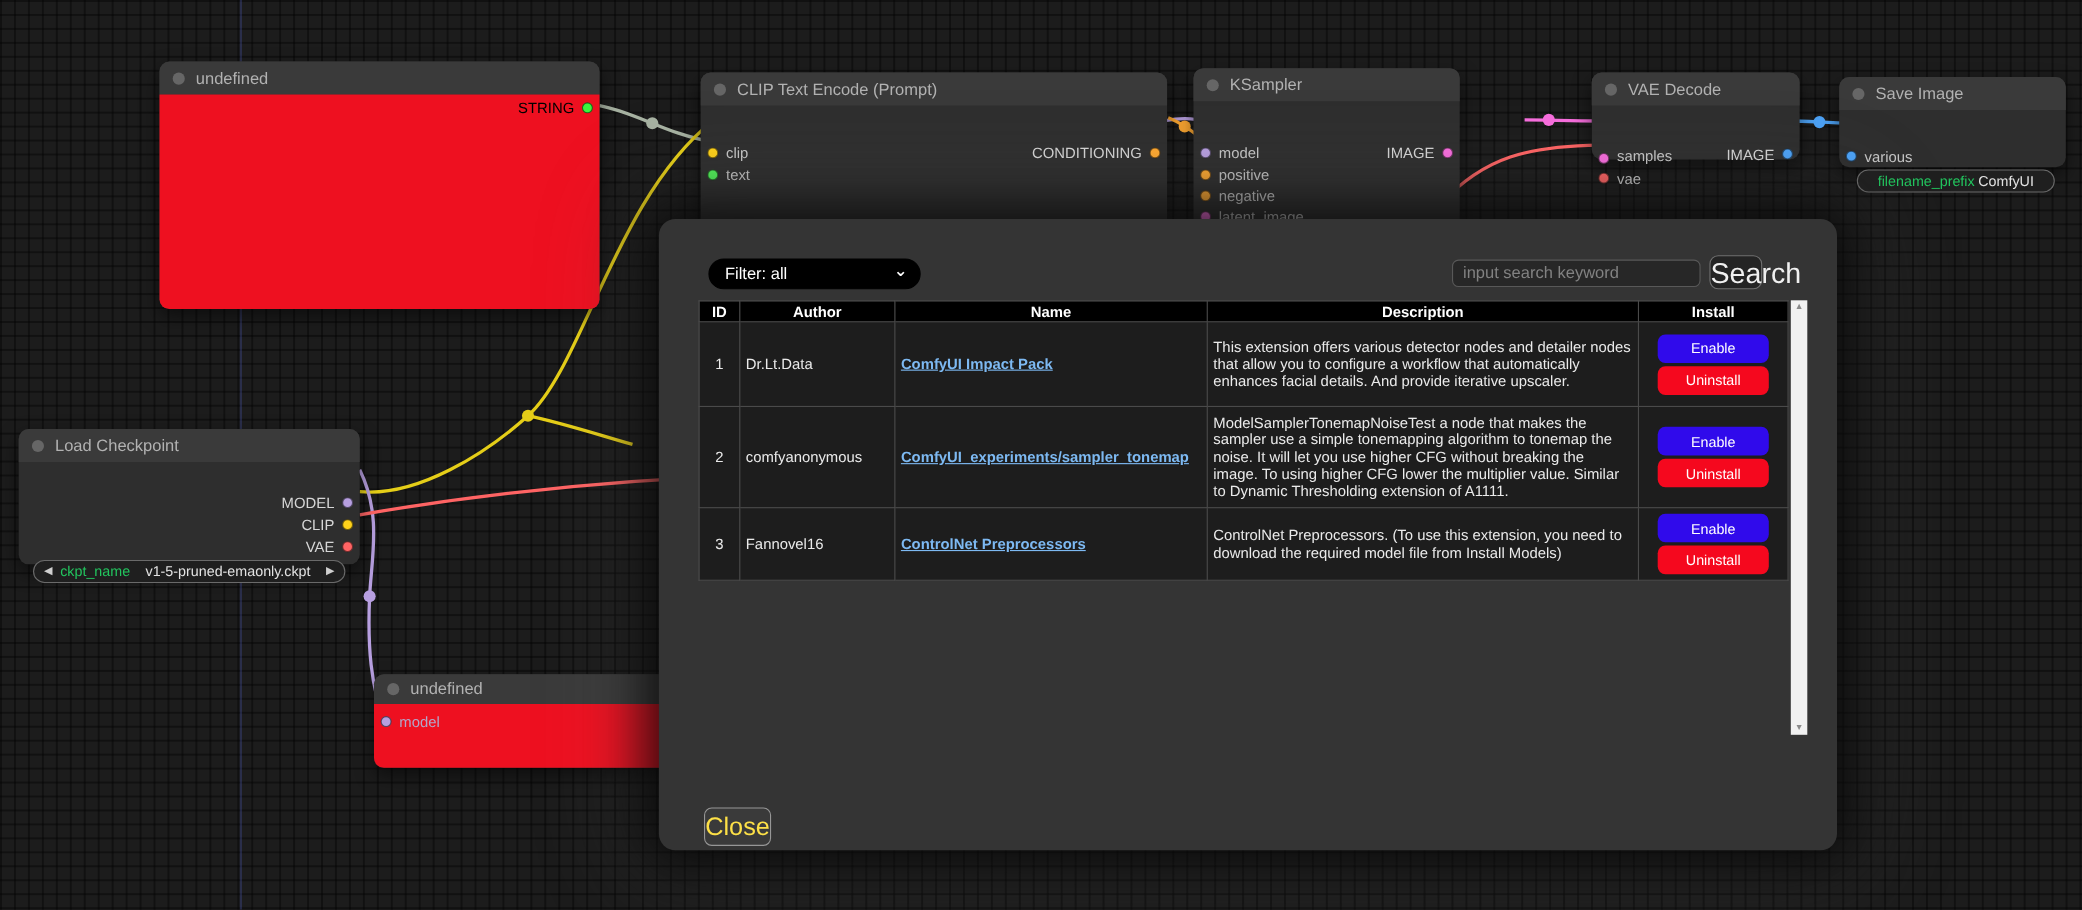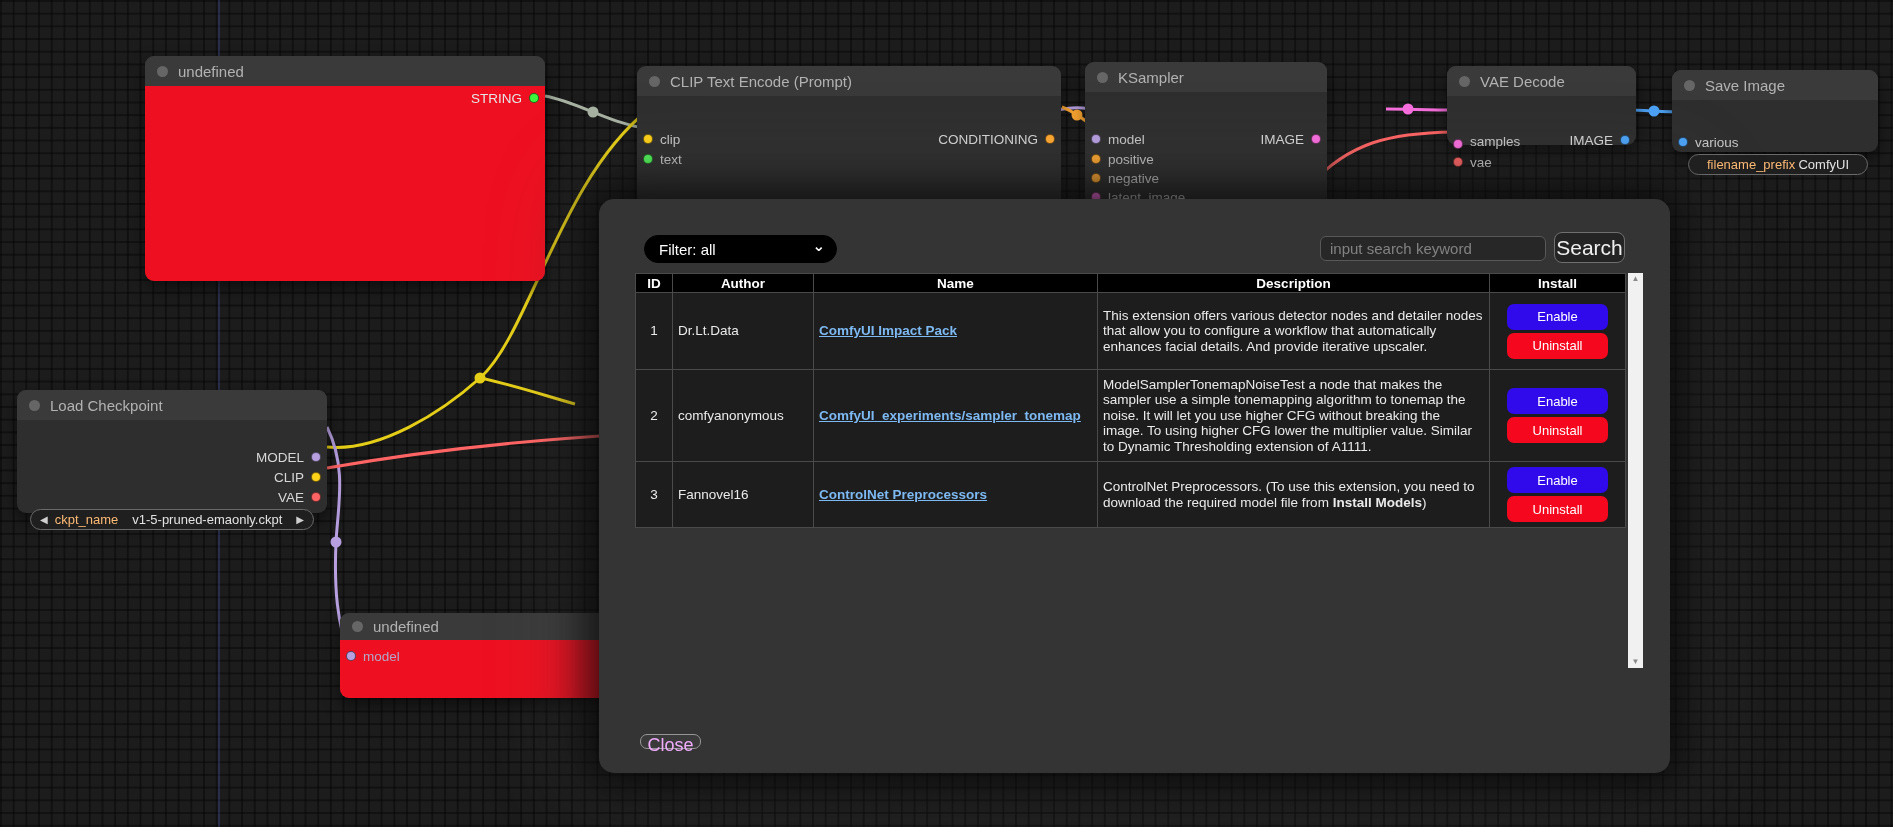--- a/index.html
+++ b/index.html
@@ -22,46 +22,46 @@
   .node { position:absolute; z-index:2; border-radius:9px; background:#2e2e2e; box-shadow:0 7px 16px rgba(0,0,0,0.5); font-size:14px; }
   .node-title { height:30px; background:#3a3a3a; border-radius:9px 9px 0 0; display:flex; align-items:center; gap:10px; padding:0 12px; color:#b2b2b2; font-size:15px; }
   .title-dot { width:11px; height:11px; border-radius:50%; background:#666; flex:0 0 auto; }
   .node-body { position:relative; }
   .node-body.red { background:var(--node_error); border-radius:0 0 9px 9px; }
   .slot { position:absolute; display:flex; align-items:center; gap:7px; height:18px; font-size:13.5px; color:#c6c6c6; }
   .slot.in  { left:6px; }
   .slot.out { right:6px; flex-direction:row-reverse; color:#d6d6d6; }
   .slot-dot { width:10px; height:10px; border-radius:50%; border:1px solid rgba(0,0,0,0.55); flex:0 0 auto; }
   .widget { position:absolute; height:21px; border:1px solid #6a6a6a; border-radius:11px; background:#1f1f1f; display:flex; align-items:center; justify-content:space-between; padding:0 9px; font-size:13px; color:#bfbfbf; }
-  .widget .w-label { color:#fdba74; }
+  .widget .w-label { color:#22c55e; }
   .widget .w-value { color:#e2e2e2; }
   .widget .w-arrow { color:#cfcfcf; font-size:10px; }
   .widget .w-left { display:flex; align-items:center; gap:7px; }
 
   .red-slot-label { color:#b3a6c9; }
-  .string-label { color:#e5e5e5;margin-left:12px; }
+  .string-label { color:#000000;margin-left:12px; }
 
   
   .dialog { position:absolute; left:559px; top:199px; width:1071px; height:574px; background:#343434; border-radius:15px; z-index:10; box-shadow:0 0 46px 14px rgba(0,0,0,0.75), 0 0 90px 30px rgba(110,110,110,0.18);margin-left:40px; }
   .filter-wrap { position:absolute; left:45px; top:36px; width:193px; height:28px; }
   select.filter { width:100%; height:100%; appearance:none; -webkit-appearance:none; background:#000; color:#fff; border:1px solid #000; border-radius:14px; padding:0 14px; font-size:15px; font-family:inherit; }
   .filter-chevron { position:absolute; right:12px; top:2px; color:#fff; font-size:15px; font-weight:bold; pointer-events:none; }
   input.search { position:absolute; left:721px; top:37px; width:226px; height:25px; background:#272727; border:1.5px solid #585858; border-radius:6px; color:#ddd; font-size:15px; padding:0 9px; font-family:inherit; }
   input.search::placeholder { color:#828282; }
-  .btn-search { position:absolute; left:955px; top:33px; width:71px; height:31px; background:#242424; color:#f0f0f0; border:1.5px solid #6f6f6f; border-radius:8px; font-size:21px; font-family:inherit; cursor:pointer; }
-  .btn-close { position:absolute; left:41px; top:535px; width:61px; height:15px; background:#3a3a3a; color:#f0abfc; border:1.5px solid #969696; border-radius:7px; font-size:18px; font-family:inherit; cursor:pointer; }
+  .btn-search { position:absolute; left:955px; top:33px; width:48px; height:31px; background:#242424; color:#f0f0f0; border:1.5px solid #6f6f6f; border-radius:8px; font-size:26px; font-family:inherit; cursor:pointer; }
+  .btn-close { position:absolute; left:41px; top:535px; width:61px; height:35px; background:#3a3a3a; color:#fde047; border:1.5px solid #969696; border-radius:7px; font-size:23px; font-family:inherit; cursor:pointer; }
 
   .grid-wrap { position:absolute; left:36px; top:74px; width:1008px; height:395px; }
   table.ext { border-collapse:collapse; table-layout:fixed; width:990px; }
   table.ext th, table.ext td { border:1px solid #4a4a4a; font-size:13.5px; }
   table.ext th { background:#000; color:#fff; font-weight:bold; height:19px; padding:0 2px; text-align:center; }
   table.ext td { background:#1d1d1d; color:#eaeaea; padding:1px 5px; vertical-align:middle; line-height:15.5px; }
   td.c-id { text-align:center; }
   td.c-desc { vertical-align:top; padding-top:2px; }
-  td.c-desc b { font-weight:bold;text-align:right; }
+  td.c-desc b { font-weight:normal;text-align:right; }
   a.ext-link { color:var(--link); font-weight:bold; text-decoration:underline; }
   tr.r1 td { height:77px; } tr.r2 td { height:92px; } tr.r3 td { height:66px; }
   td.c-install { text-align:center; }
   .btn-enable, .btn-uninstall { display:block; width:101px; height:26px; margin:3px auto; border:none; border-radius:7px; color:#fff; font-size:13px; font-family:inherit; cursor:pointer; }
   .btn-enable { background:var(--enable); }
   .btn-uninstall { background:var(--uninstall); }
 
   .scrollbar { position:absolute; right:0; top:0; width:15px; height:395px; background:#f1f1f1; display:flex; flex-direction:column; justify-content:space-between; align-items:center; }
   .scroll-arrow { color:#8a8a8a; font-size:8px; line-height:12px; }
 </style>

